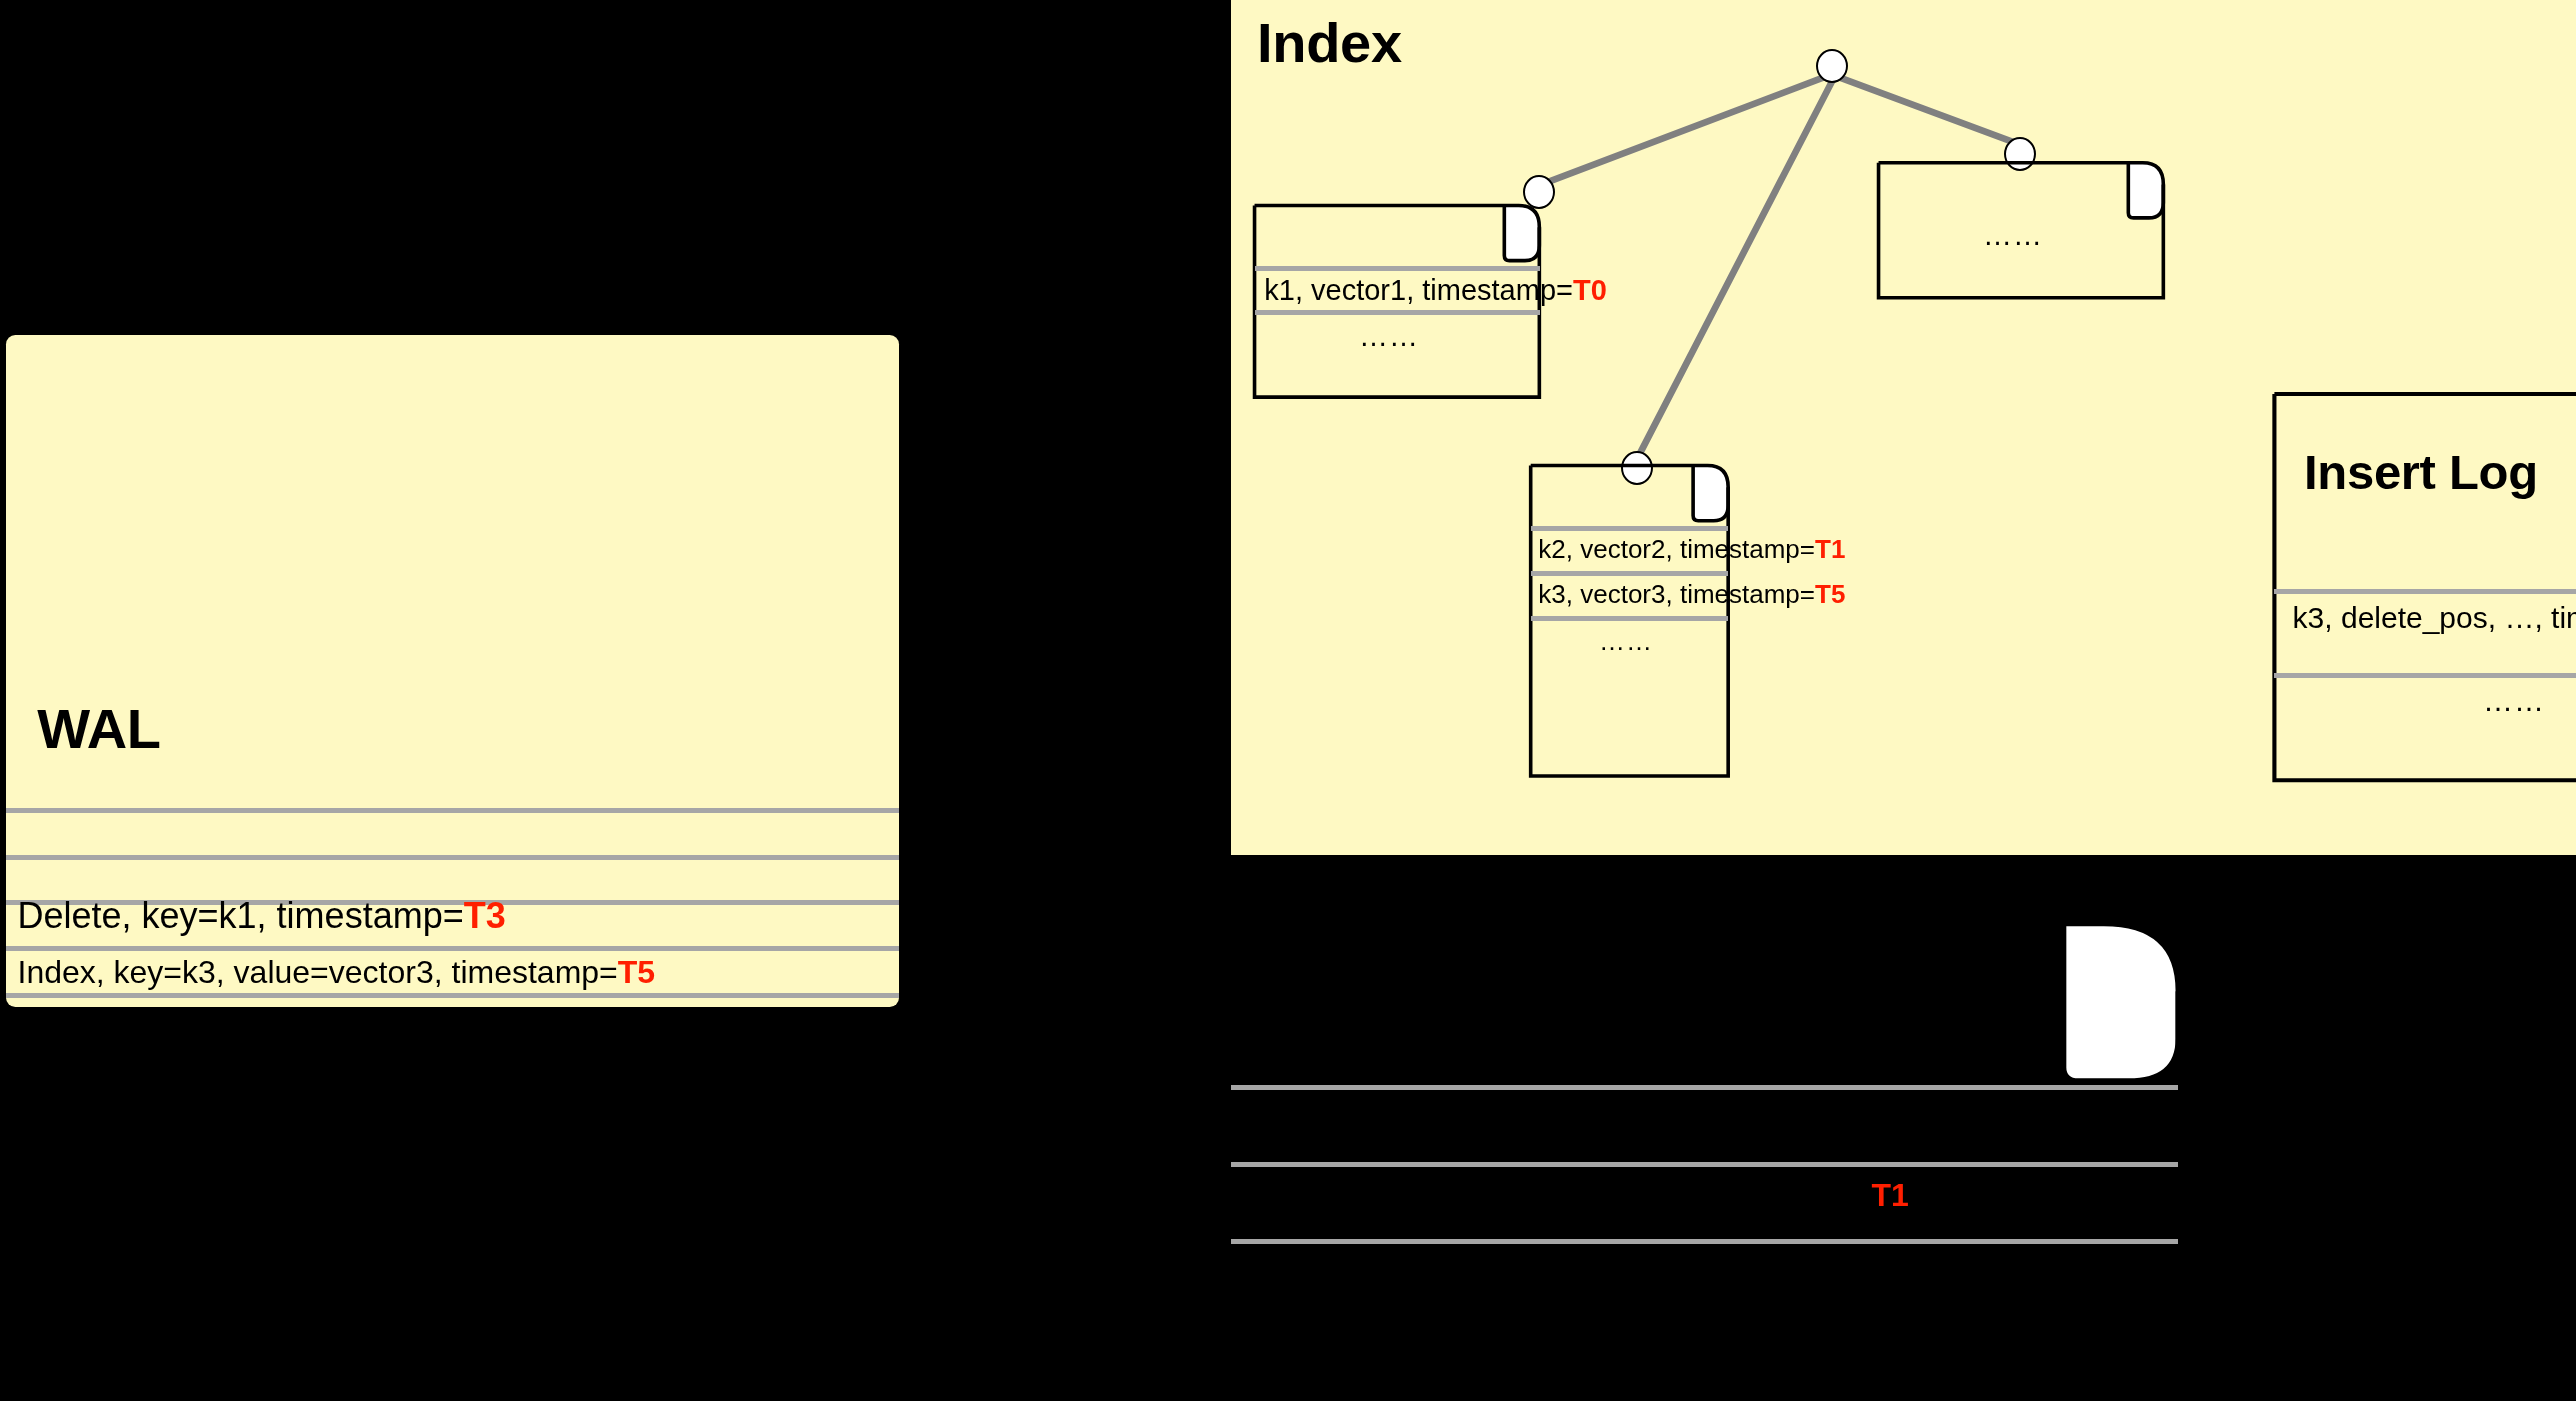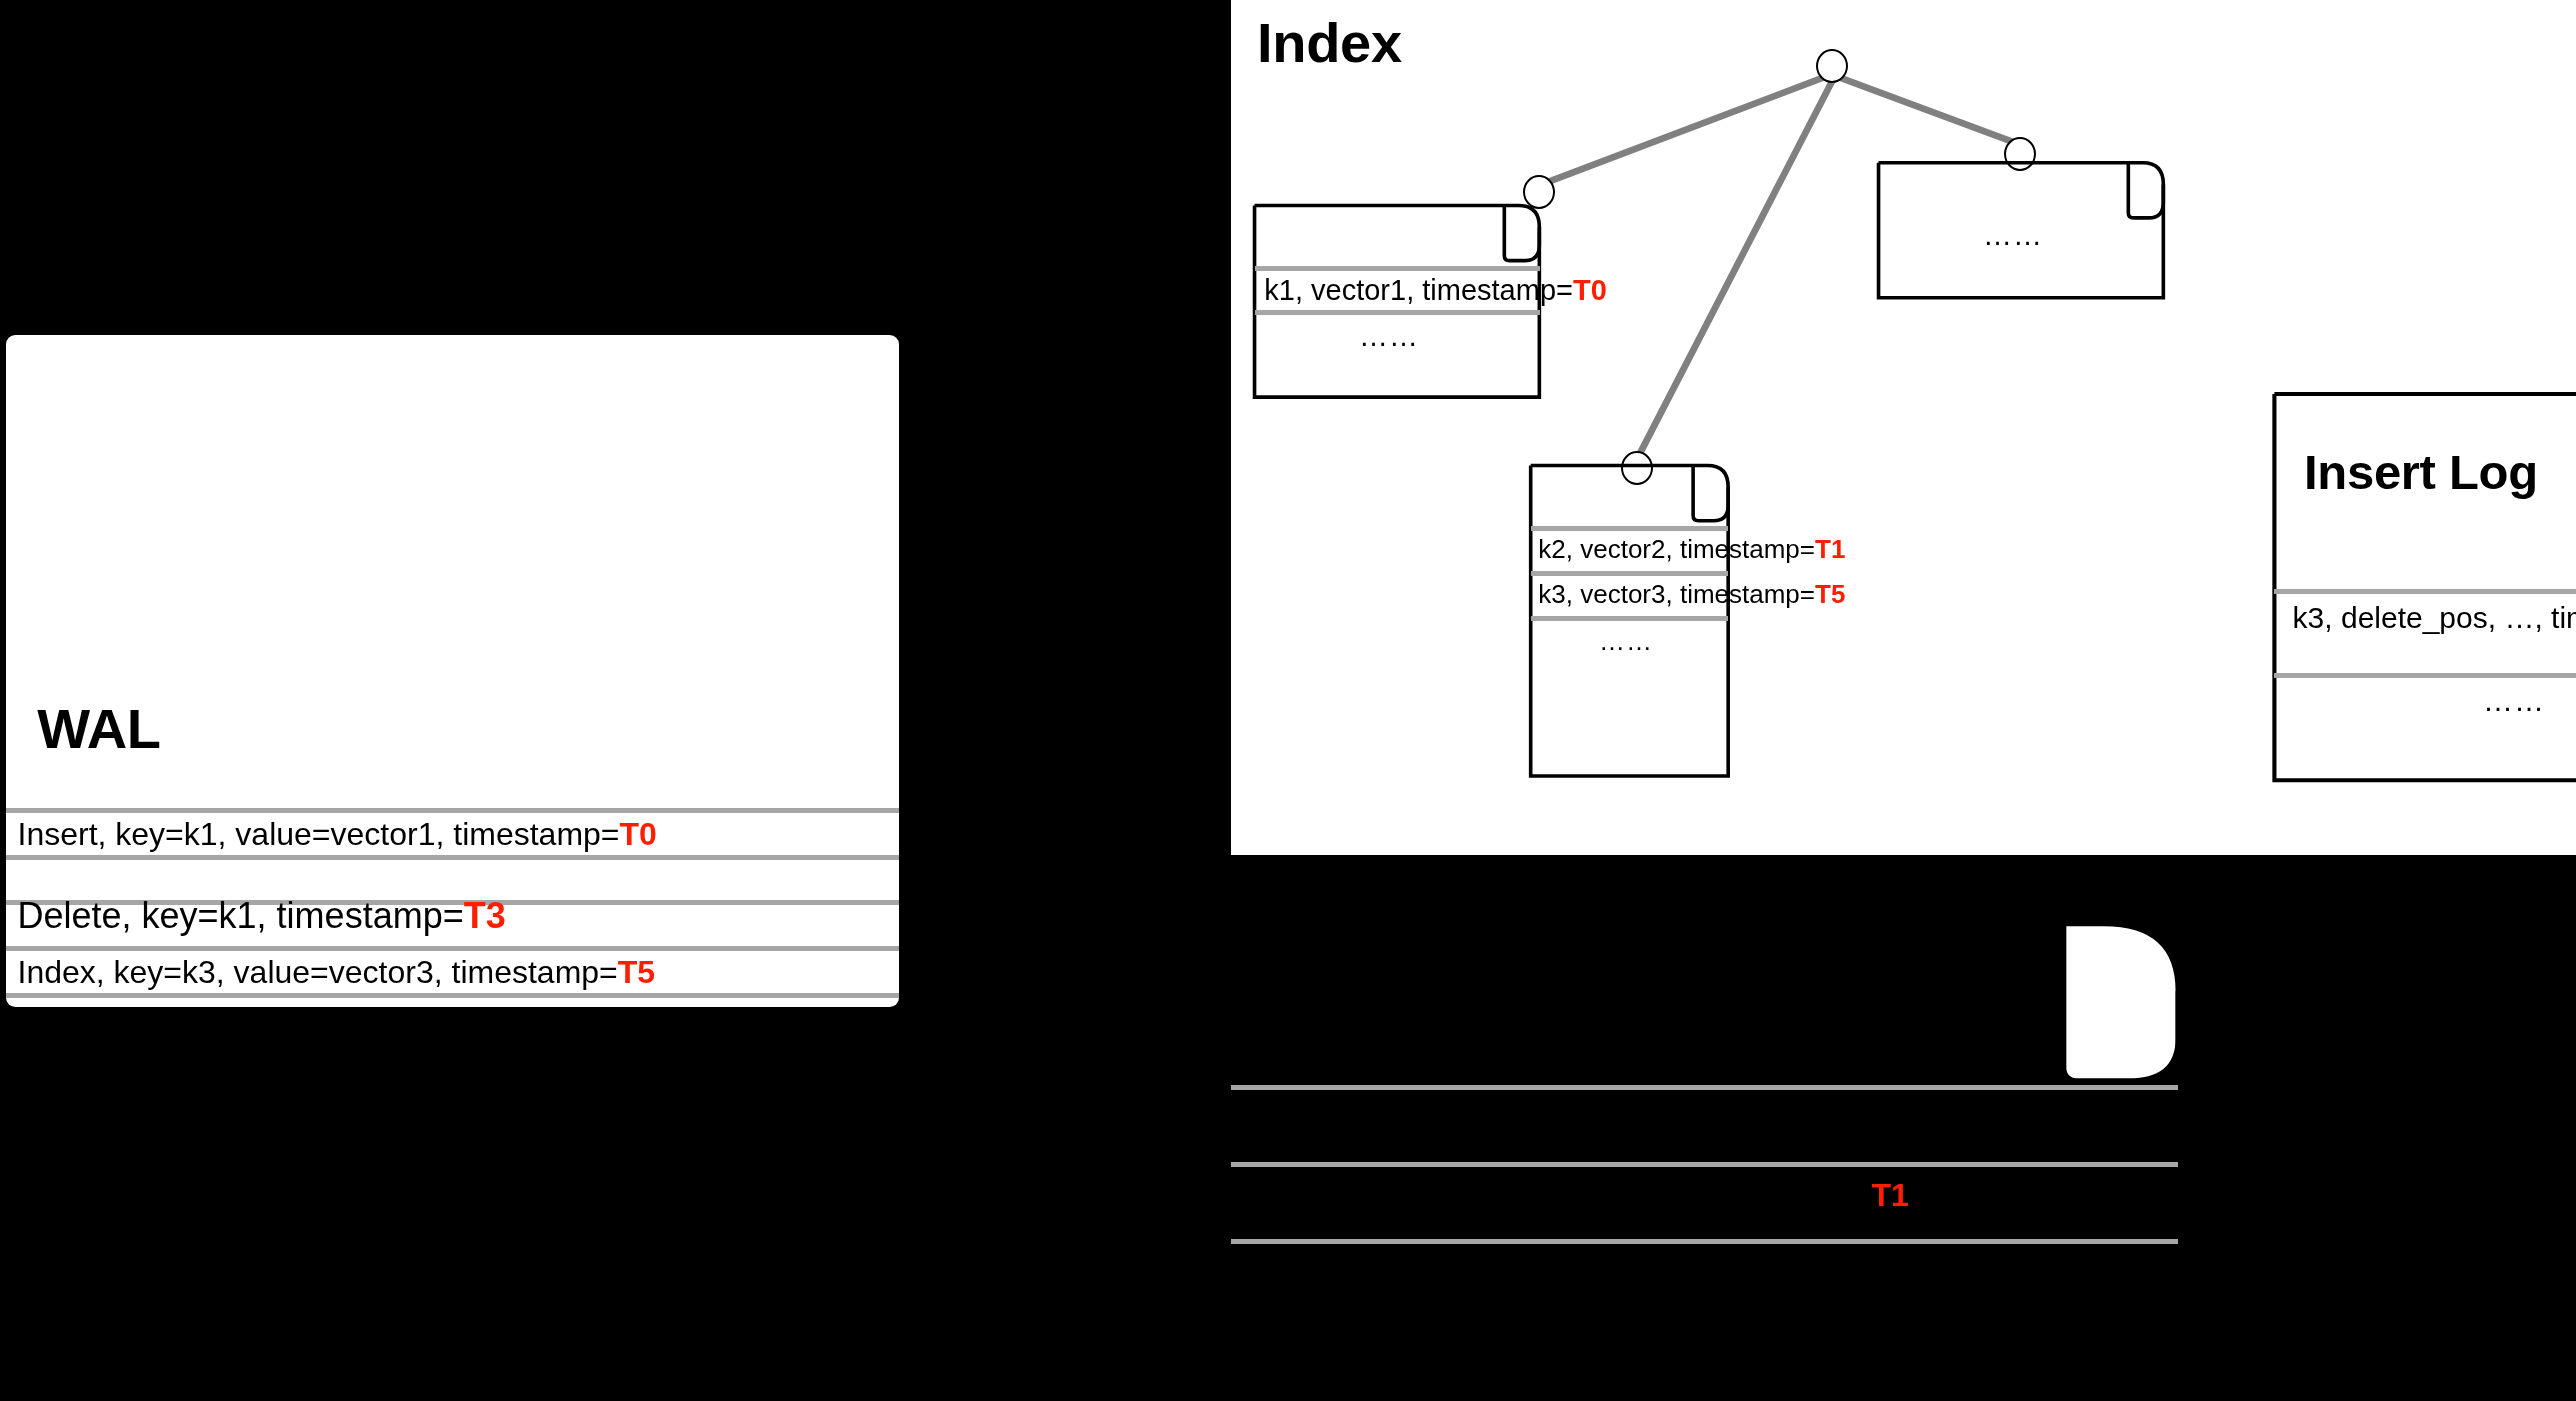--- a/index.html
+++ b/index.html
@@ -11,21 +11,21 @@
     width: 2817px;
     height: 1402px;
     position: relative;
     overflow: hidden;
     font-family: "Liberation Sans", sans-serif;
   }
 
   
   .panel {
     position: absolute;
-    background: #ffffff;
+    background: #fef9c3;
     box-sizing: border-box;
   }
   .panel.outline {
     border: 3.1px solid #000000;
   }
   .panel.rounded {
     border-radius: 9.3px;
   }
 
   .title {
@@ -101,23 +101,20 @@
 <div class="panel rounded" style="left:6.2px; top:335px; width:893px; height:672px;">
 
   <div class="title" style="left:31px; top:361px; font-size:56px;">WAL</div>
 
   <div class="sep" style="left:0px; top:473px; width:893px;"></div>
   <div class="sep" style="left:0px; top:520px; width:893px;"></div>
   <div class="sep" style="left:0px; top:565px; width:893px;"></div>
   <div class="sep" style="left:0px; top:611px; width:893px;"></div>
   <div class="sep" style="left:0px; top:658px; width:893px;"></div>
 
-  <div class="row-text" style="left:11.3px; top:483px; font-size:32px;">
-    <span>Insert, key=k1, value=vector1, timestamp=</span><span class="ts">T0</span>
-  </div>
 
 
   <div class="row-text" style="left:11.3px; top:563px; font-size:36px;">
     <span>Delete, key=k1, timestamp=</span><span class="ts">T3</span>
   </div>
 
   <div class="row-text" style="left:11.3px; top:621px; font-size:32px;">
     <span>Index, key=k3, value=vector3, timestamp=</span><span class="ts">T5</span>
   </div>
 

